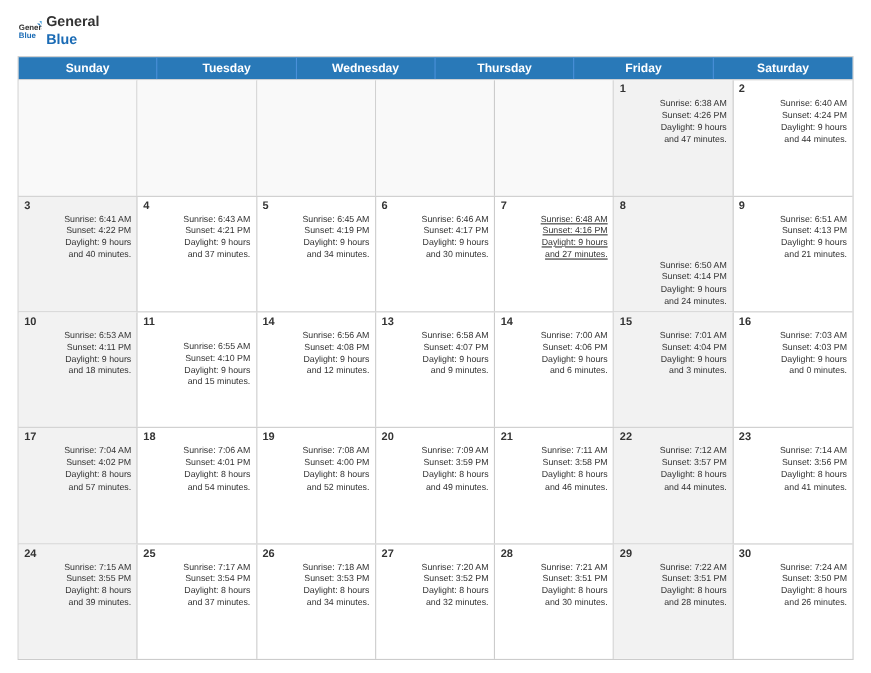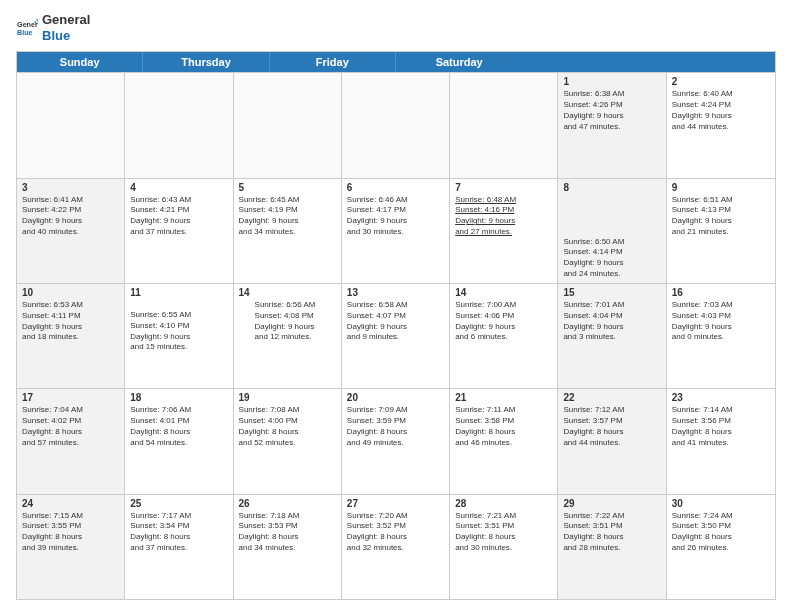--- a/index.html
+++ b/index.html
@@ -90,20 +90,21 @@
     .day-num {
       font-size: 10px;
       font-weight: bold;
       display: block;
       margin-bottom: 2px;
     }
     .day-info {
       font-size: 8px;
       line-height: 1.35;
       color: #333;
+      text-align: right;
     }
   </style>
 </head>
 <body>
 
 <div class="page">
   <div class="header">
     <div class="logo">
       <svg class="logo-icon" viewBox="0 0 40 40">
         <text x="2" y="18" font-size="13" font-weight="bold" fill="#333">General</text>
@@ -118,20 +119,22 @@
     </div>
     <div class="title-block">
       <div class="month-title"></div>
       <div class="subtitle"></div>
     </div>
   </div>
 
   <div class="calendar">
     <div class="cal-header">
     <div class="cal-header-cell">Sunday</div>
+        <div class="cal-header-cell">Tuesday</div>
+        <div class="cal-header-cell">Wednesday</div>
         <div class="cal-header-cell">Thursday</div>
         <div class="cal-header-cell">Friday</div>
         <div class="cal-header-cell">Saturday</div>
       </div>
     <div class="cal-body">
     <div class="cal-row">
           <div class="cal-cell empty"></div>
           <div class="cal-cell empty"></div>
           <div class="cal-cell empty"></div>
           <div class="cal-cell empty"></div>

